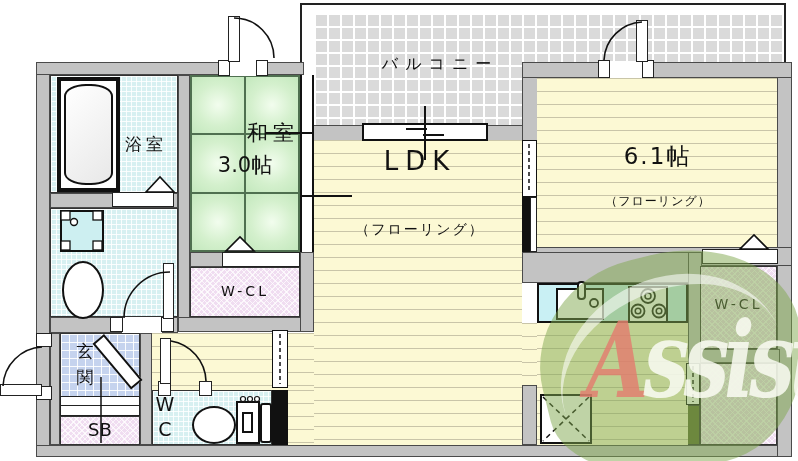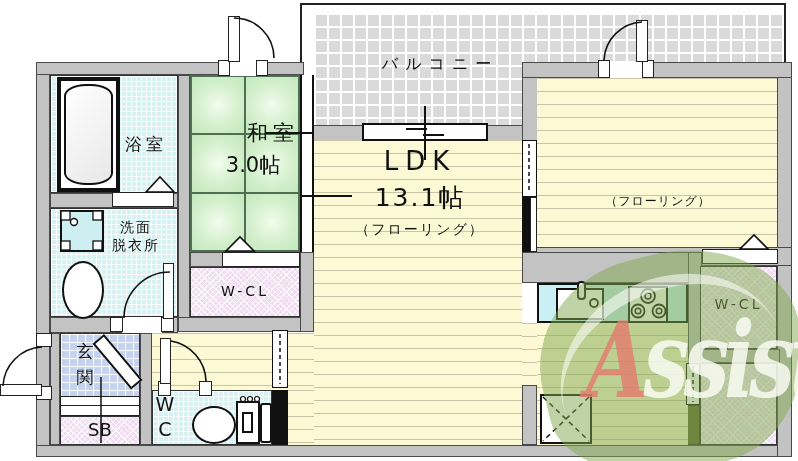--- a/index.html
+++ b/index.html
@@ -148,33 +148,31 @@
   <div class="abs" style="left:522px;top:140px;width:15px;height:57px;background:#fff;border:1.5px solid #111;"></div>
   <div class="abs" style="left:686px;top:363px;width:14px;height:42px;background:#fff;border:1.5px solid #111;"></div>
   <div class="abs" style="left:362px;top:123px;width:126px;height:18px;background:#fff;border:2px solid #111;"></div>
 
   <div class="abs white-box" style="left:112px;top:192px;width:62px;height:15px;"></div>
   <div class="abs white-box" style="left:222px;top:252px;width:78px;height:15px;"></div>
   <div class="abs white-box" style="left:702px;top:249px;width:76px;height:15px;"></div>
 
   <div class="lbl" style="left:340px;top:54px;width:200px;font-size:16px;letter-spacing:7px;">バルコニー</div>
   <div class="lbl" style="left:112px;top:114px;width:68px;font-size:17px;letter-spacing:4px;margin-top:20px;">浴室</div>
-  <div class="lbl" style="left:90px;top:219px;width:92px;font-size:14px;letter-spacing:2px;">洗面
-脱衣所</div>
   <div class="lbl" style="left:192px;top:120px;width:106px;font-size:21px;letter-spacing:5px;margin-left:28px;">和室</div>
-  <div class="lbl" style="left:192px;top:152px;width:106px;font-size:21px;padding-left:8px;">3.0帖</div>
+  <div class="lbl" style="left:192px;top:152px;width:106px;font-size:21px;">3.0帖</div>
   <div class="lbl" style="left:190px;top:283px;width:110px;font-size:14px;letter-spacing:3px;">W-CL</div>
   <div class="lbl" style="left:70px;top:338px;width:30px;font-size:17px;line-height:26px;">玄
 関</div>
   <div class="lbl" style="left:70px;top:419px;width:60px;font-size:18px;">SB</div>
   <div class="lbl" style="left:153px;top:392px;width:24px;font-size:19px;line-height:25px;">W
 C</div>
   <div class="lbl" style="left:330px;top:145px;width:180px;font-size:26px;letter-spacing:7px;">LDK</div>
-  <div class="lbl" style="left:330px;top:182px;width:180px;font-size:25px;letter-spacing:2px;">13.1帖</div>
   <div class="lbl" style="left:320px;top:221px;width:200px;font-size:14px;letter-spacing:2px;">（フローリング）</div>
+  <div class="lbl" style="left:565px;top:142px;width:185px;font-size:23px;letter-spacing:2px;">6.1帖</div>
   <div class="lbl" style="left:558px;top:194px;width:200px;font-size:12px;letter-spacing:1px;">（フローリング）</div>
   <div class="lbl" style="left:700px;top:296px;width:77px;font-size:14px;letter-spacing:3px;">W-CL</div>
 
   <svg class="overlay" width="798" height="461" viewBox="0 0 798 461">
 
     <path d="M 42 347 A 41 41 0 0 0 3 386" fill="none" stroke="#111" stroke-width="1.6"></path>
     <path d="M 234 18 A 40 40 0 0 1 274 58" fill="none" stroke="#111" stroke-width="1.6"></path>
     <path d="M 642 22 A 40 40 0 0 0 604 60" fill="none" stroke="#111" stroke-width="1.6"></path>
     <path d="M 124 318 A 46 46 0 0 1 170 272" fill="none" stroke="#111" stroke-width="1.6"></path>
     <path d="M 171 341 A 42 42 0 0 1 206 381" fill="none" stroke="#111" stroke-width="1.6"></path>

